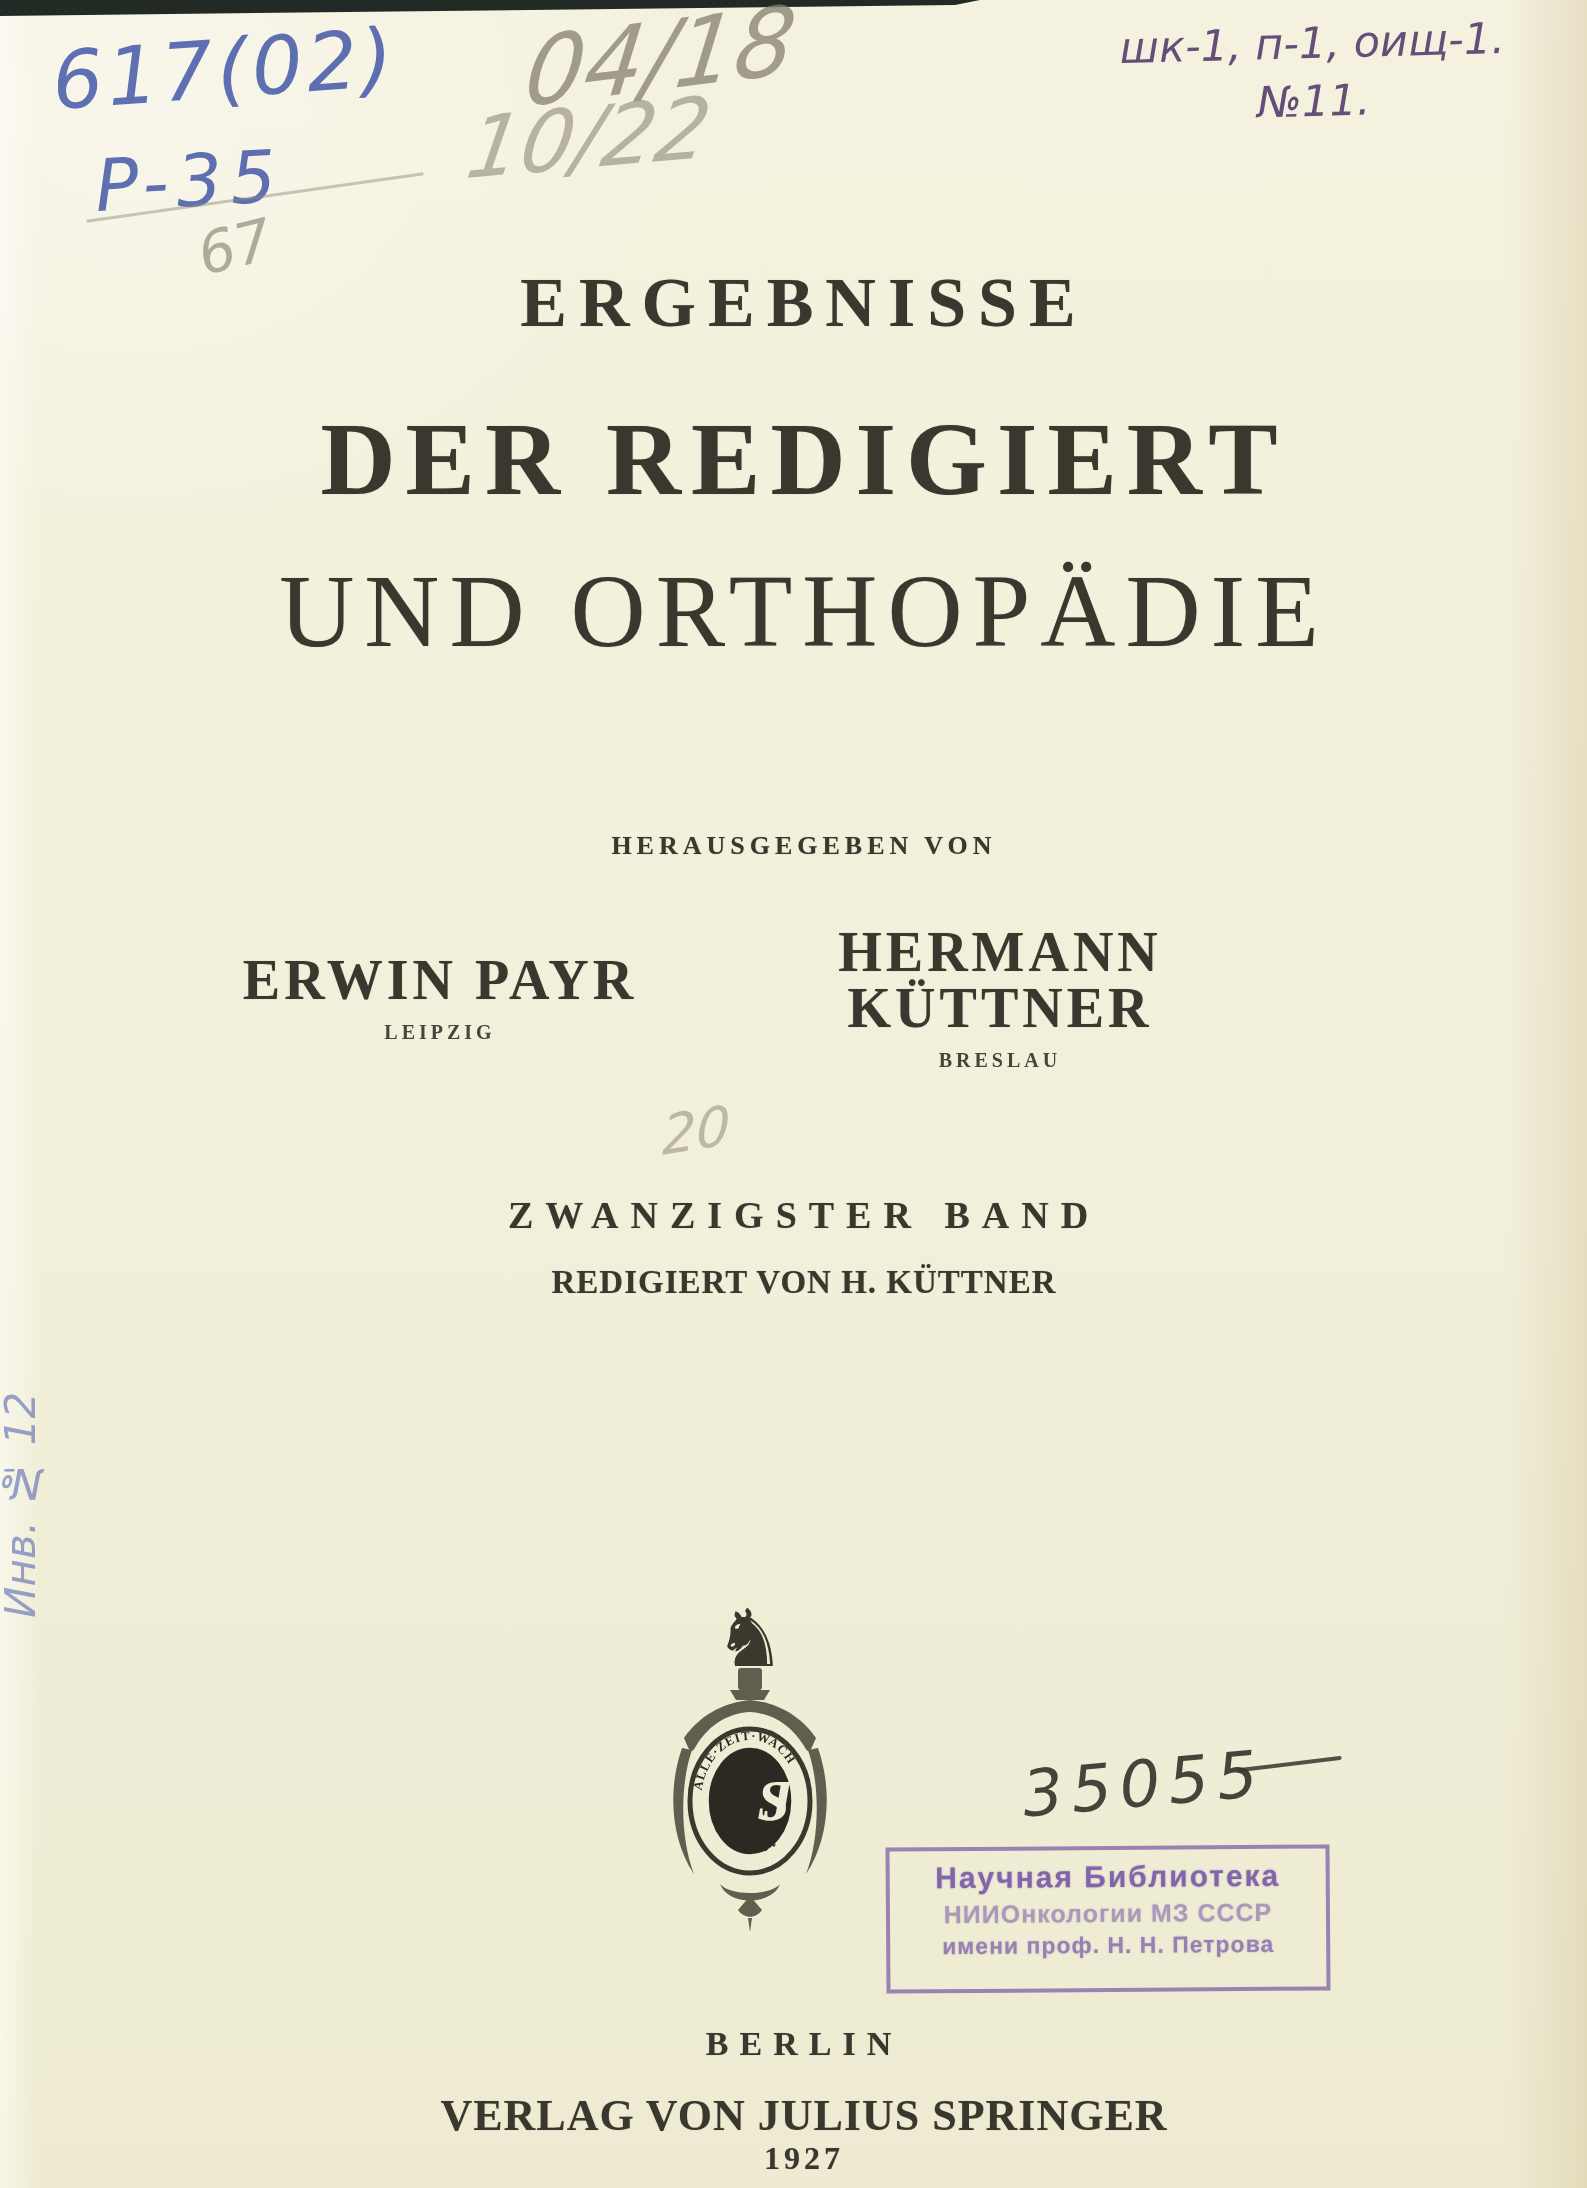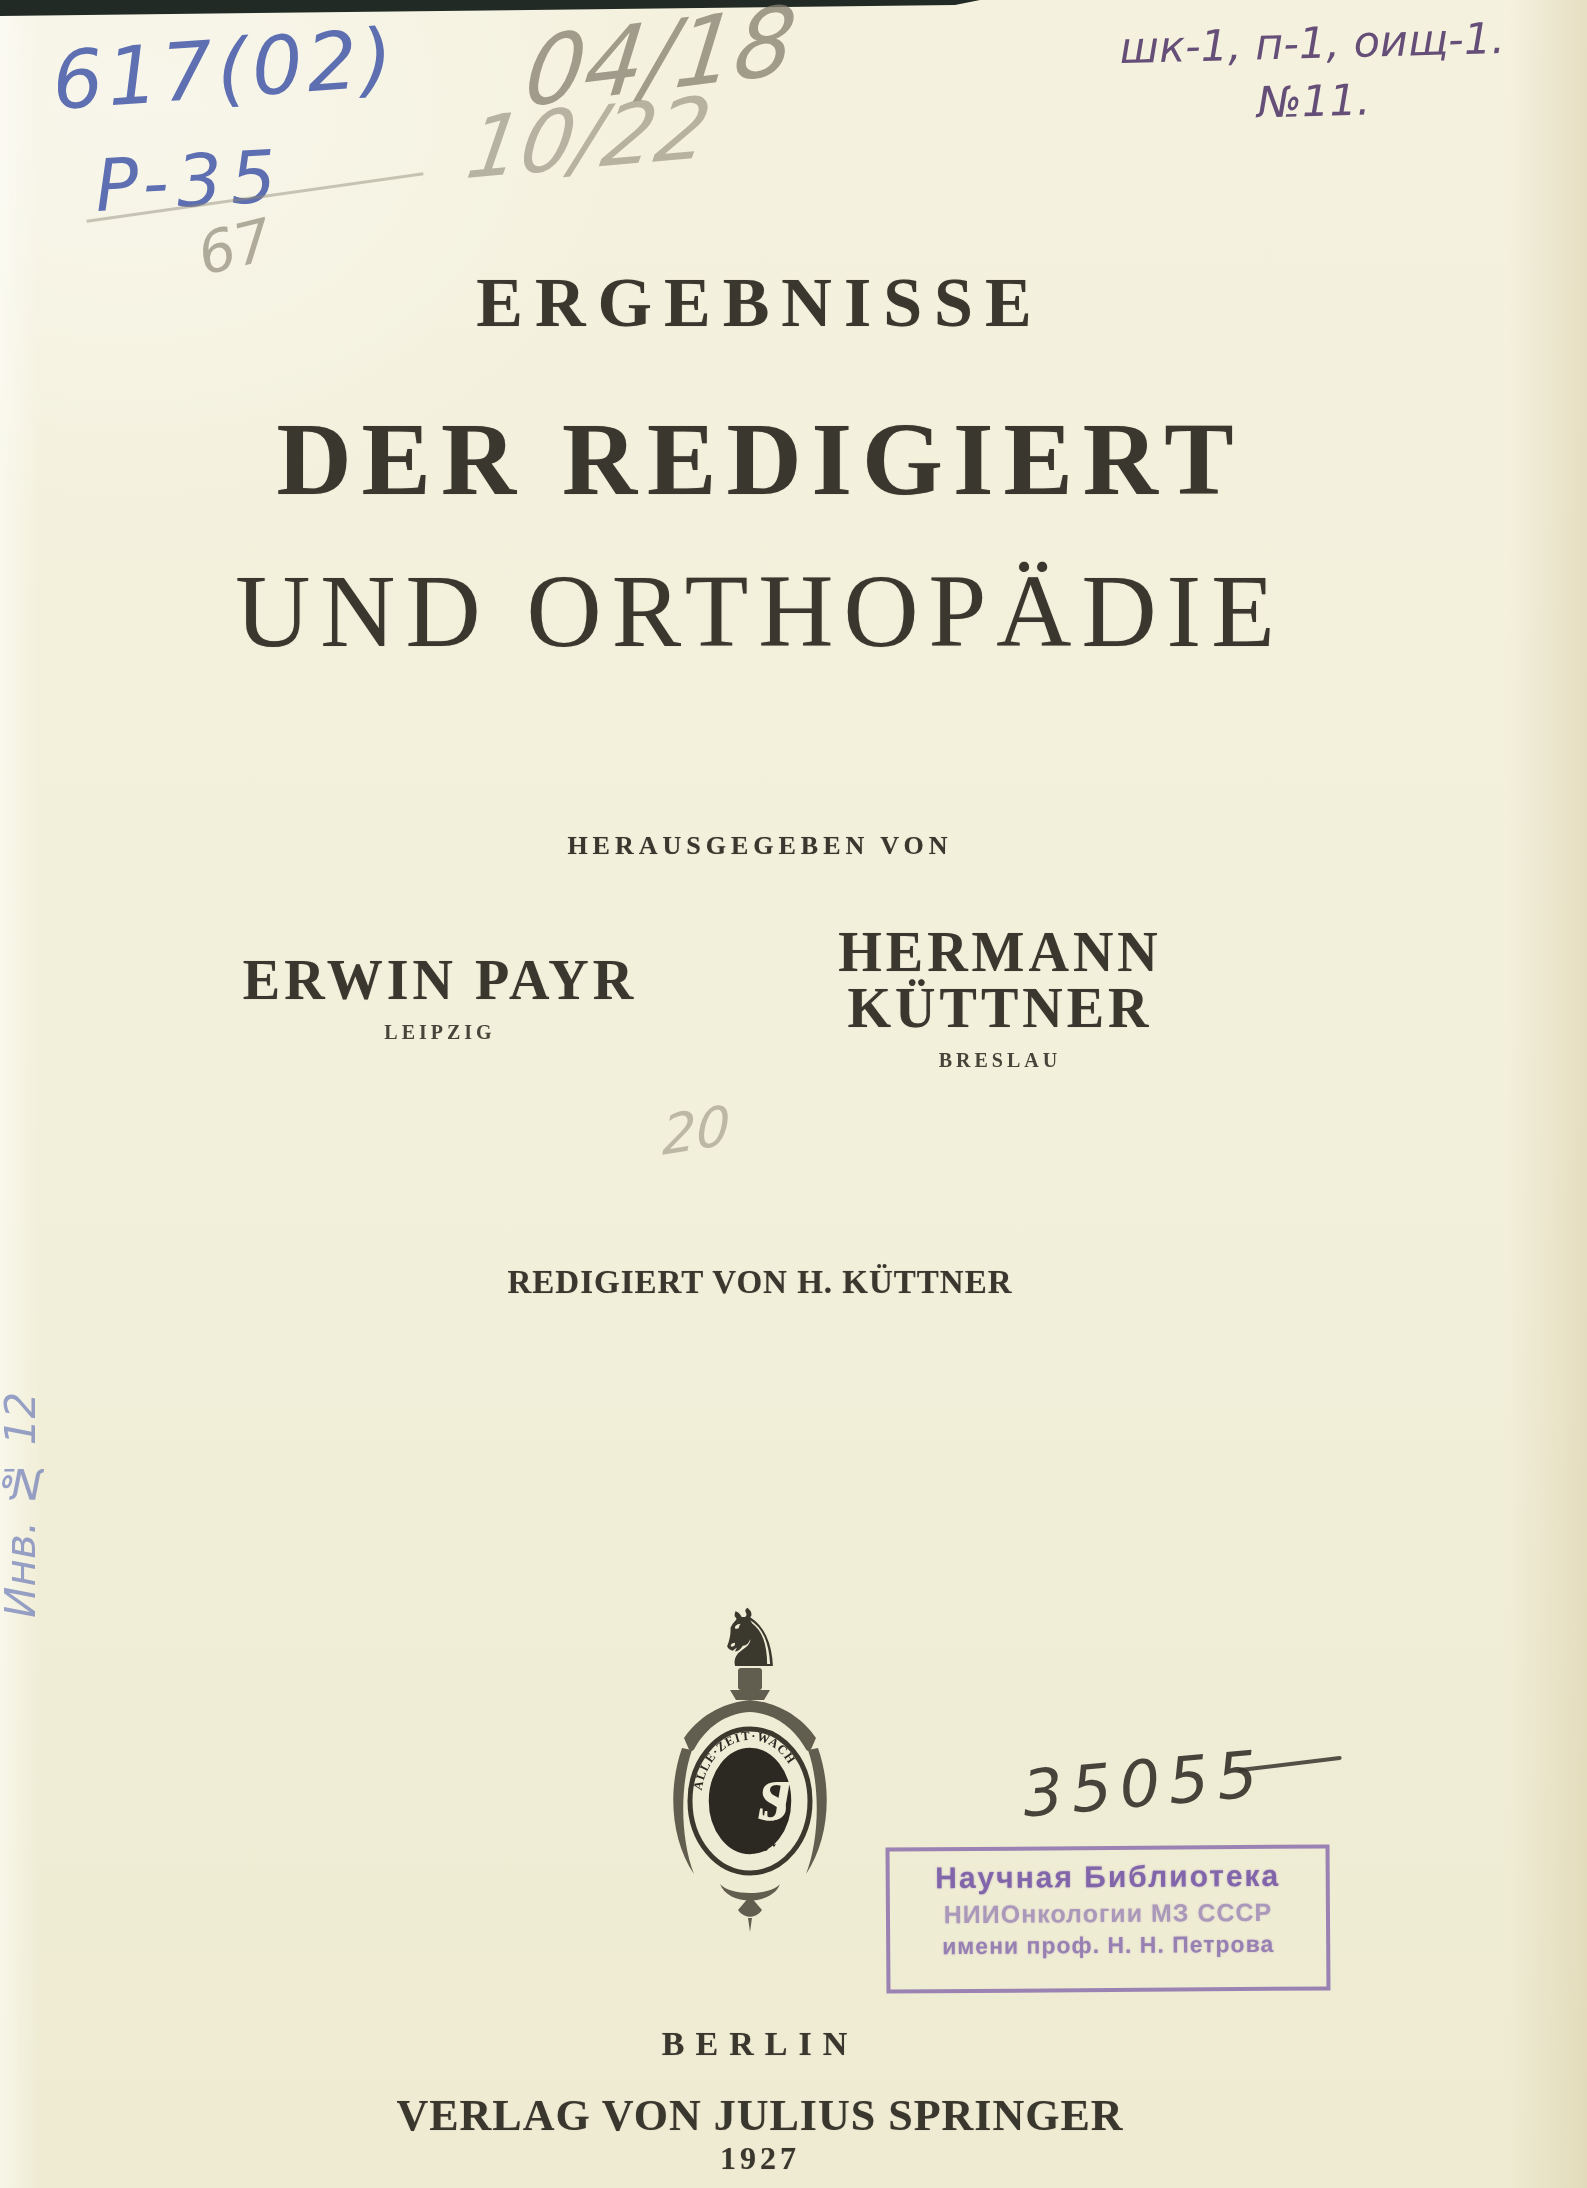--- a/index.html
+++ b/index.html
@@ -7,21 +7,21 @@
     position:relative; width:1587px; height:2188px; overflow:hidden;
     font-family:"Liberation Serif", serif;
     background:
       radial-gradient(ellipse 900px 700px at 8% 5%, rgba(255,255,255,.40), transparent 62%),
       linear-gradient(90deg, rgba(255,255,250,.55) 0, transparent 2.5%),
       linear-gradient(270deg, rgba(196,176,126,.28) 0, transparent 5%),
       linear-gradient(180deg, #f4f1de 0%, #f2efda 55%, #eeebd2 100%);
   }
   .abs { position:absolute; }
   .centered { position:absolute; left:0; width:1520px; text-align:center; }
-  .print { color:#3a372e; text-shadow:0 0 1px rgba(58,55,46,.35); line-height:1; }
+  .print { color:#3a372e; text-shadow:0 0 1px rgba(58,55,46,.35); line-height:1;padding-left:44px; }
 
   .scan-edge-top { left:0; top:0; width:980px; height:16px; background:#212a24;
     clip-path:polygon(0 0, 980px 0, 955px 5px, 0 16px); }
 
   
   .title1 { top:268px; font-size:70px; font-weight:700; letter-spacing:12px; }
   .title2 { top:407px; font-size:104px; font-weight:700; letter-spacing:10px; }
   .title3 { top:559px; font-size:104px; font-weight:400; letter-spacing:10px; }
   .hrsg   { top:833px; font-size:26px; font-weight:700; letter-spacing:5px; }
   .editor { position:absolute; text-align:center; line-height:1; }
@@ -92,20 +92,21 @@
 
   <div class="editor" style="left:180px; top:952px; width:520px;">
     <div class="name">ERWIN PAYR</div>
     <div class="city">LEIPZIG</div>
   </div>
   <div class="editor" style="left:740px; top:924px; width:520px;">
     <div class="name">HERMANN KÜTTNER</div>
     <div class="city">BRESLAU</div>
   </div>
 
+  <div class="centered print band1">ZWANZIGSTER BAND</div>
   <div class="centered print band2">REDIGIERT VON H. KÜTTNER</div>
 
 
   <div class="abs logo">
     <svg width="180" height="338" viewBox="0 0 180 338" xmlns="http://www.w3.org/2000/svg">
       <g fill="#4a4638" opacity="0.85">
         <path d="M24,142 C42,116 68,106 90,104 L90,116 C70,117 50,127 36,150 C30,162 28,150 24,142 Z"></path>
         <path d="M156,142 C138,116 112,106 90,104 L90,116 C110,117 130,127 144,150 C150,162 152,150 156,142 Z"></path>
         <path d="M22,152 C8,192 10,242 34,278 C20,242 20,188 32,154 Z"></path>
         <path d="M158,152 C172,192 170,242 146,278 C160,242 160,188 148,154 Z"></path>

